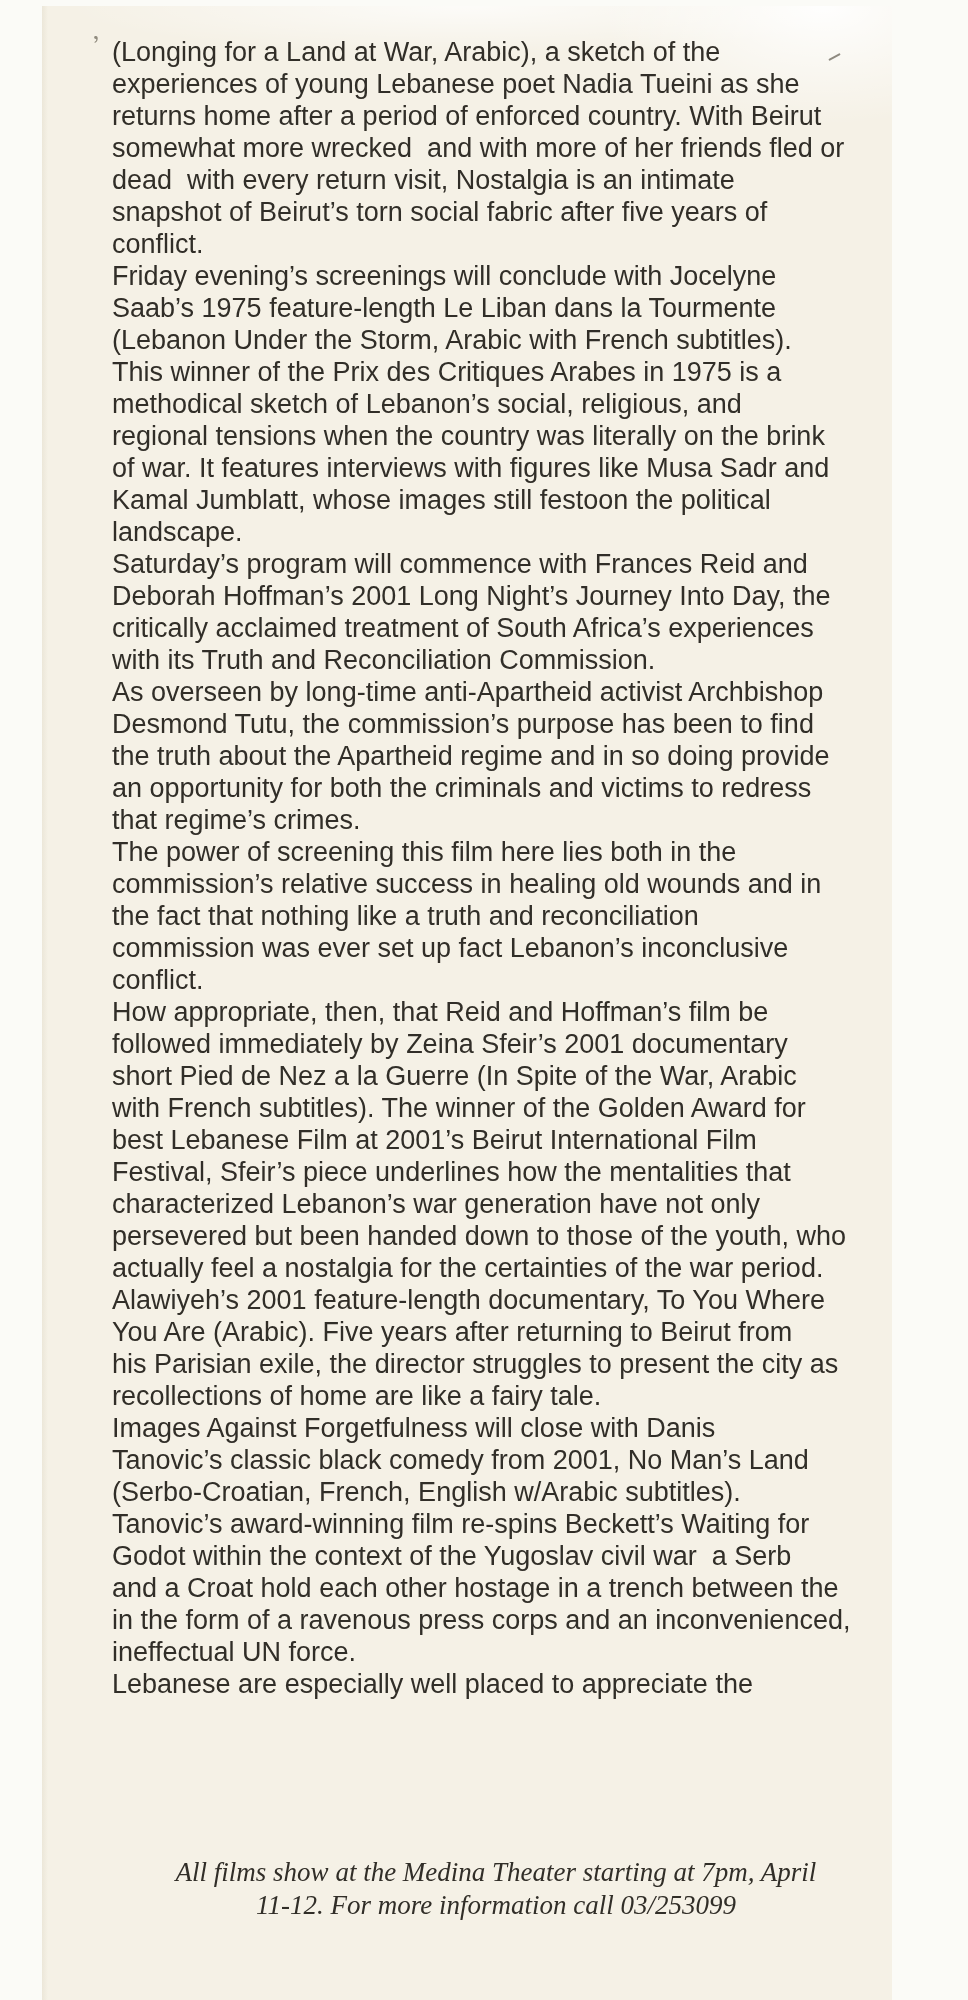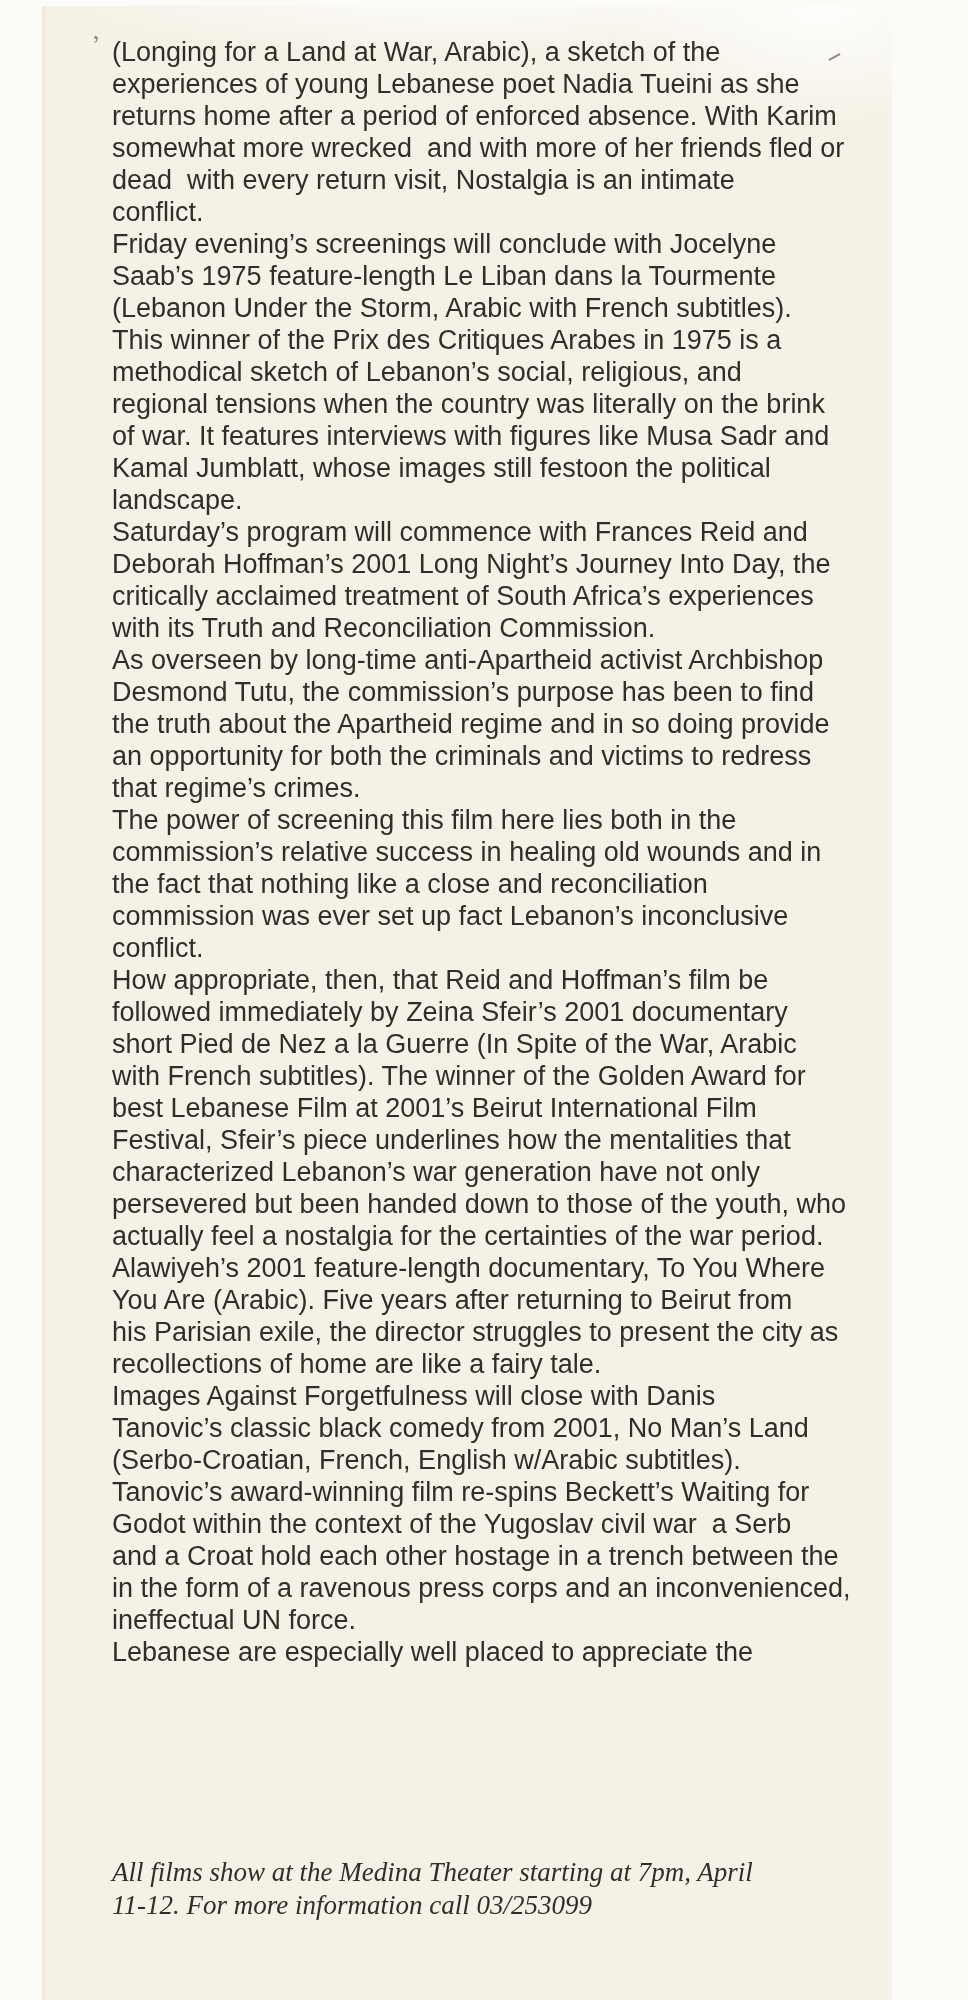--- a/index.html
+++ b/index.html
@@ -37,20 +37,21 @@
   .footer-text {
     position: absolute;
     left: 112px;
     top: 1856px;
     width: 768px;
     font-family: "Liberation Serif", "DejaVu Serif", serif;
     font-style: italic;
     font-size: 27px;
     line-height: 33px;
     color: #312e28;
+    text-align: center;
   }
   .mark-top-left {
     position: absolute;
     left: 93px;
     top: 30px;
     font-family: "Liberation Serif", "DejaVu Serif", serif;
     font-size: 26px;
     color: #8f8a7d;
     transform: rotate(-12deg);
   }
@@ -71,23 +72,24 @@
 <div class="paper"></div>
 
 <span class="mark-top-left">’</span>
 
 <div class="mark-top-right"></div>
 
 <div class="body-text">
     <div class="para">
       <div class="line">(Longing for a Land at War, Arabic), a sketch of the</div>
       <div class="line">experiences of young Lebanese poet Nadia Tueini as she</div>
-      <div class="line">returns home after a period of enforced absence. With Karim</div>
+      <div class="line">returns home after a period of enforced country. With Beirut</div>
       <div class="line">somewhat more wrecked  and with more of her friends fled or</div>
       <div class="line">dead  with every return visit, Nostalgia is an intimate</div>
+      <div class="line">snapshot of Beirut’s torn social fabric after five years of</div>
       <div class="line">conflict.</div>
     </div>
     <div class="para">
       <div class="line">Friday evening’s screenings will conclude with Jocelyne</div>
       <div class="line">Saab’s 1975 feature-length Le Liban dans la Tourmente</div>
       <div class="line">(Lebanon Under the Storm, Arabic with French subtitles).</div>
       <div class="line">This winner of the Prix des Critiques Arabes in 1975 is a</div>
       <div class="line">methodical sketch of Lebanon’s social, religious, and</div>
       <div class="line">regional tensions when the country was literally on the brink</div>
       <div class="line">of war. It features interviews with figures like Musa Sadr and</div>
@@ -103,21 +105,21 @@
     <div class="para">
       <div class="line">As overseen by long-time anti-Apartheid activist Archbishop</div>
       <div class="line">Desmond Tutu, the commission’s purpose has been to find</div>
       <div class="line">the truth about the Apartheid regime and in so doing provide</div>
       <div class="line">an opportunity for both the criminals and victims to redress</div>
       <div class="line">that regime’s crimes.</div>
     </div>
     <div class="para">
       <div class="line">The power of screening this film here lies both in the</div>
       <div class="line">commission’s relative success in healing old wounds and in</div>
-      <div class="line">the fact that nothing like a close and reconciliation</div>
+      <div class="line">the fact that nothing like a truth and reconciliation</div>
       <div class="line">commission was ever set up fact Lebanon’s inconclusive</div>
       <div class="line">conflict.</div>
     </div>
     <div class="para">
       <div class="line">How appropriate, then, that Reid and Hoffman’s film be</div>
       <div class="line">followed immediately by Zeina Sfeir’s 2001 documentary</div>
       <div class="line">short Pied de Nez a la Guerre (In Spite of the War, Arabic</div>
       <div class="line">with French subtitles). The winner of the Golden Award for</div>
       <div class="line">best Lebanese Film at 2001’s Beirut International Film</div>
       <div class="line">Festival, Sfeir’s piece underlines how the mentalities that</div>

